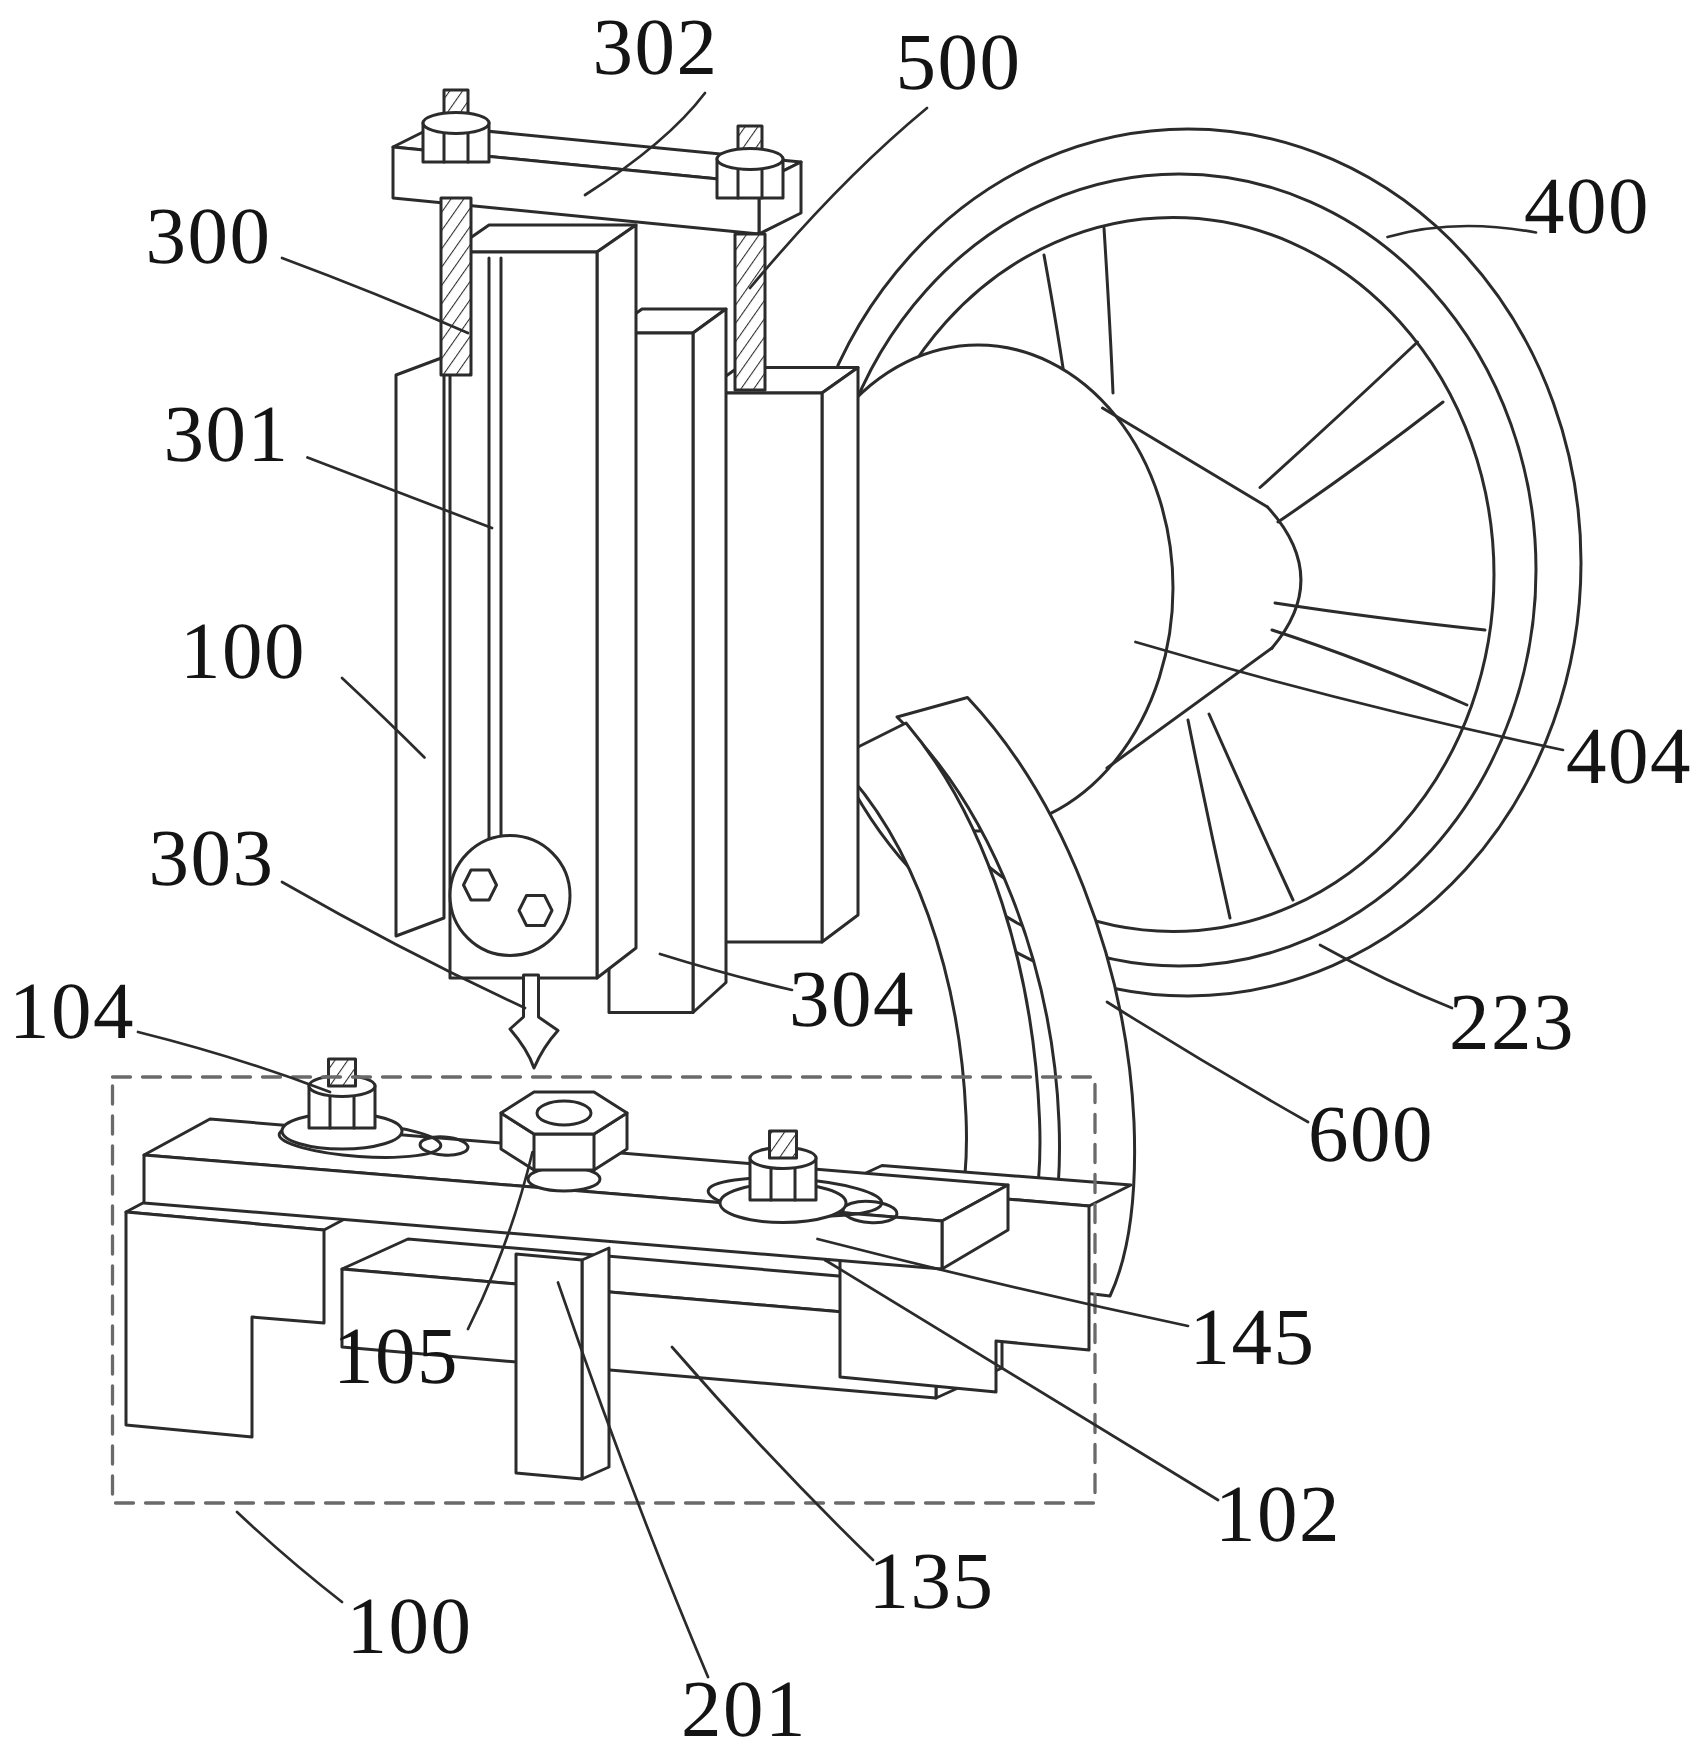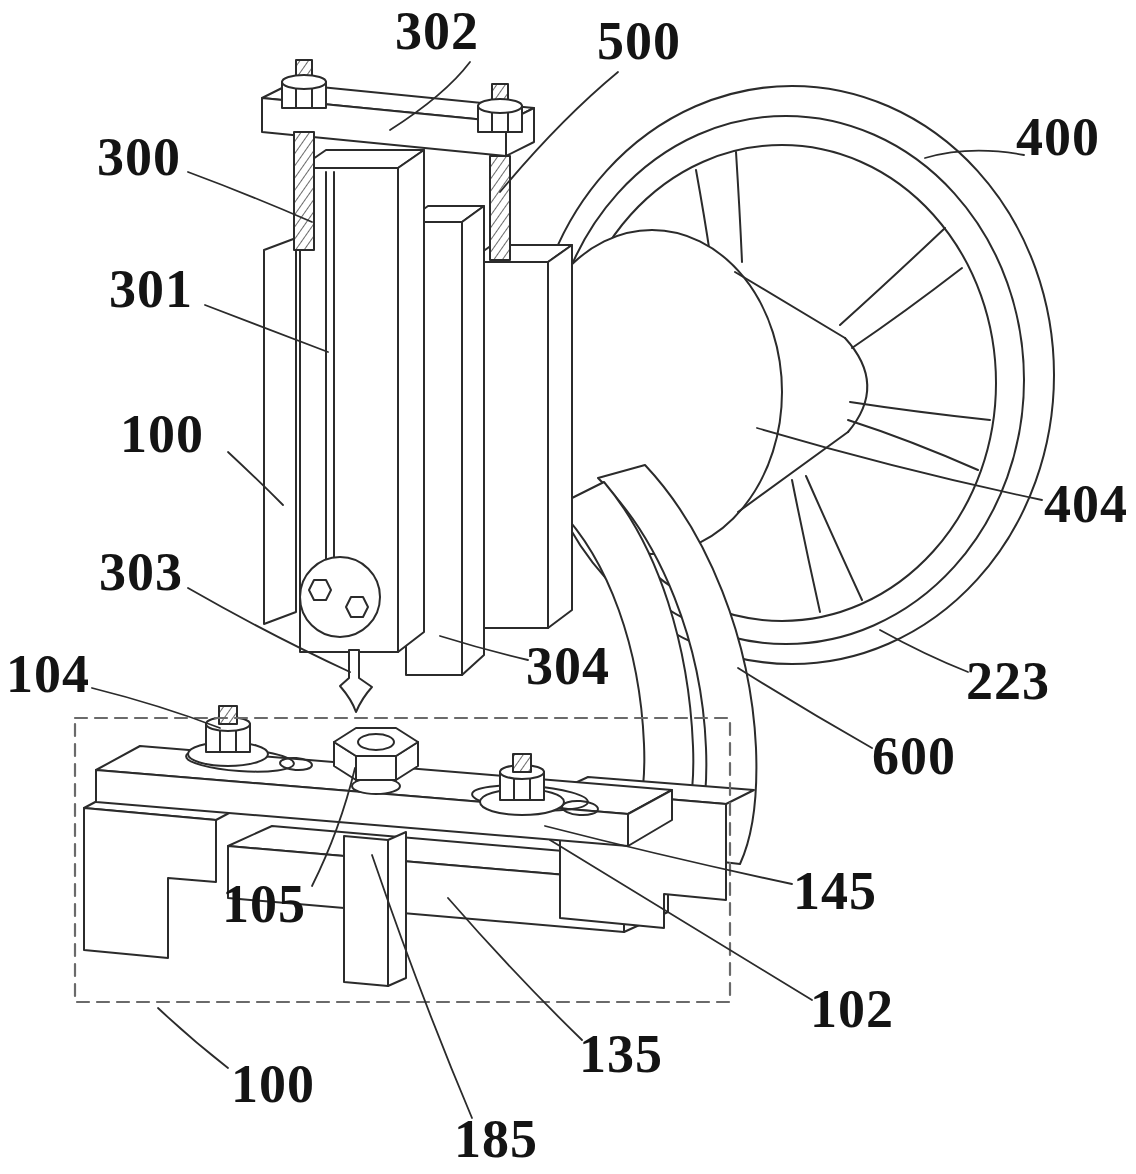--- a/index.html
+++ b/index.html
@@ -12,21 +12,20 @@
   }
   .canvas svg{position:absolute;left:0;top:0;}
   .ref-label{
     position:absolute;
     font-size:54px;
     line-height:1;
     color:#141414;
     letter-spacing:1px;
     white-space:nowrap;
     user-select:none;
-    font-weight:bold;
   }
 </style>
 </head>
 <body>
 
 <div class="canvas">
 
 <svg width="1136" height="1174" viewBox="0 0 1136 1174">
   <defs>
     <pattern id="thr" width="7" height="7" patternUnits="userSpaceOnUse" patternTransform="rotate(35)">
@@ -220,15 +219,15 @@
 <div class="ref-label" style="left:99px;top:545px">303</div>
 <div class="ref-label" style="left:6px;top:647px">104</div>
 <div class="ref-label" style="left:526px;top:639px">304</div>
 <div class="ref-label" style="left:966px;top:654px">223</div>
 <div class="ref-label" style="left:872px;top:729px">600</div>
 <div class="ref-label" style="left:222px;top:877px">105</div>
 <div class="ref-label" style="left:793px;top:864px">145</div>
 <div class="ref-label" style="left:810px;top:982px">102</div>
 <div class="ref-label" style="left:579px;top:1027px">135</div>
 <div class="ref-label" style="left:231px;top:1057px">100</div>
-<div class="ref-label" style="left:454px;top:1112px">185</div>
+<div class="ref-label" style="left:454px;top:1112px">201</div>
 
 </div>
 
 </body></html>

